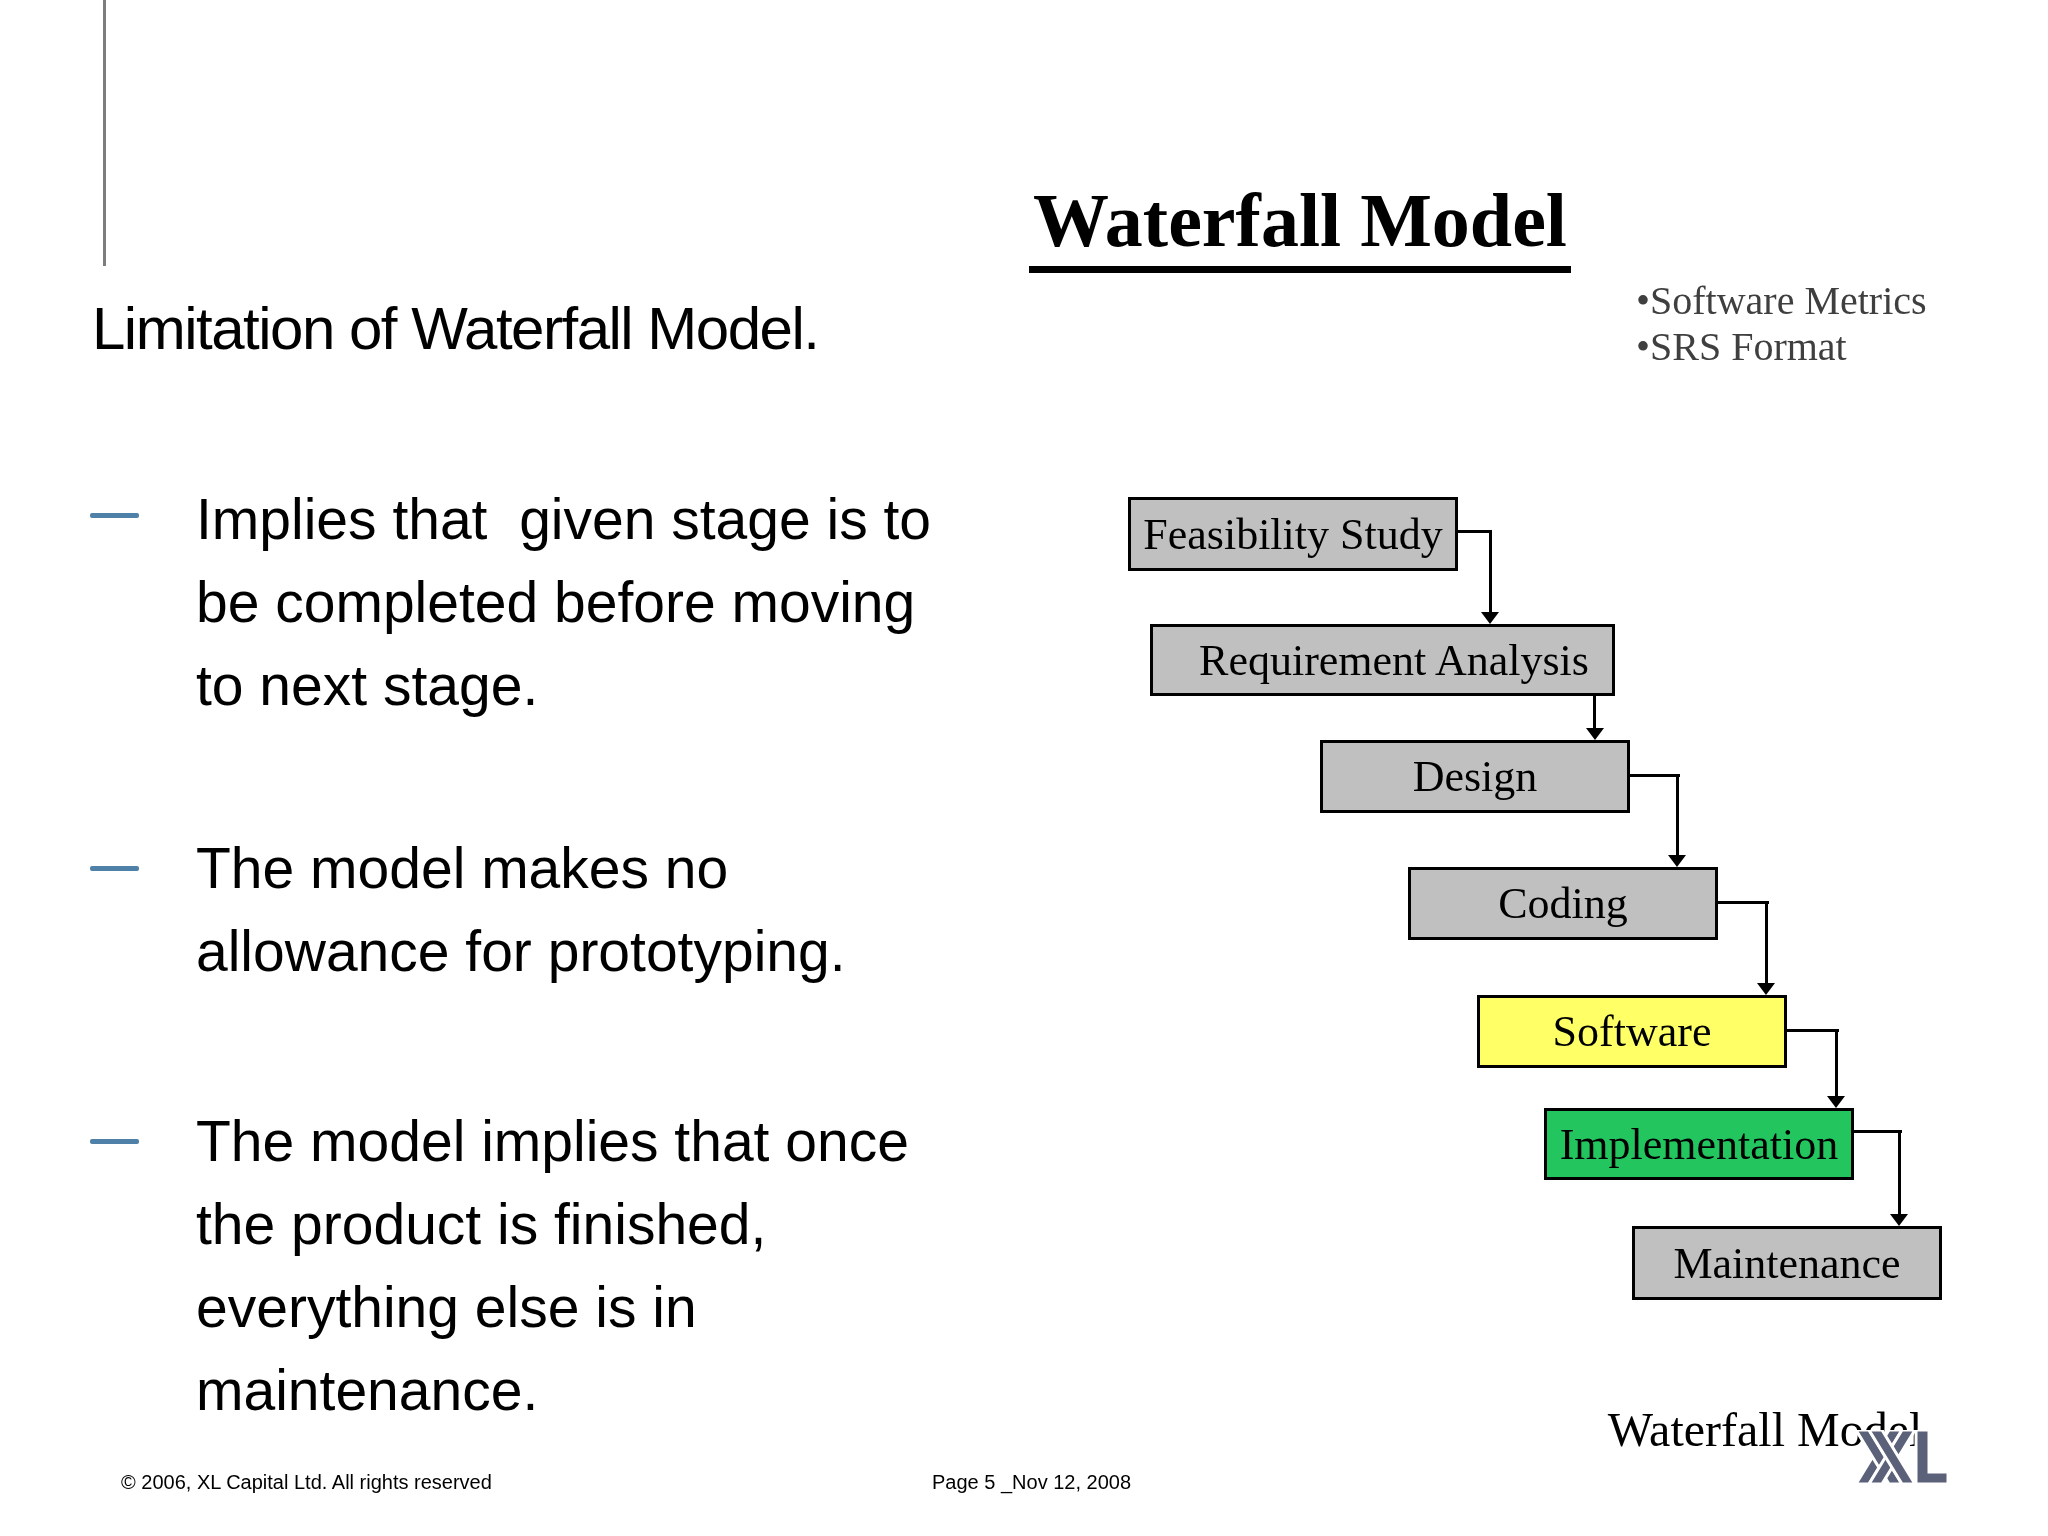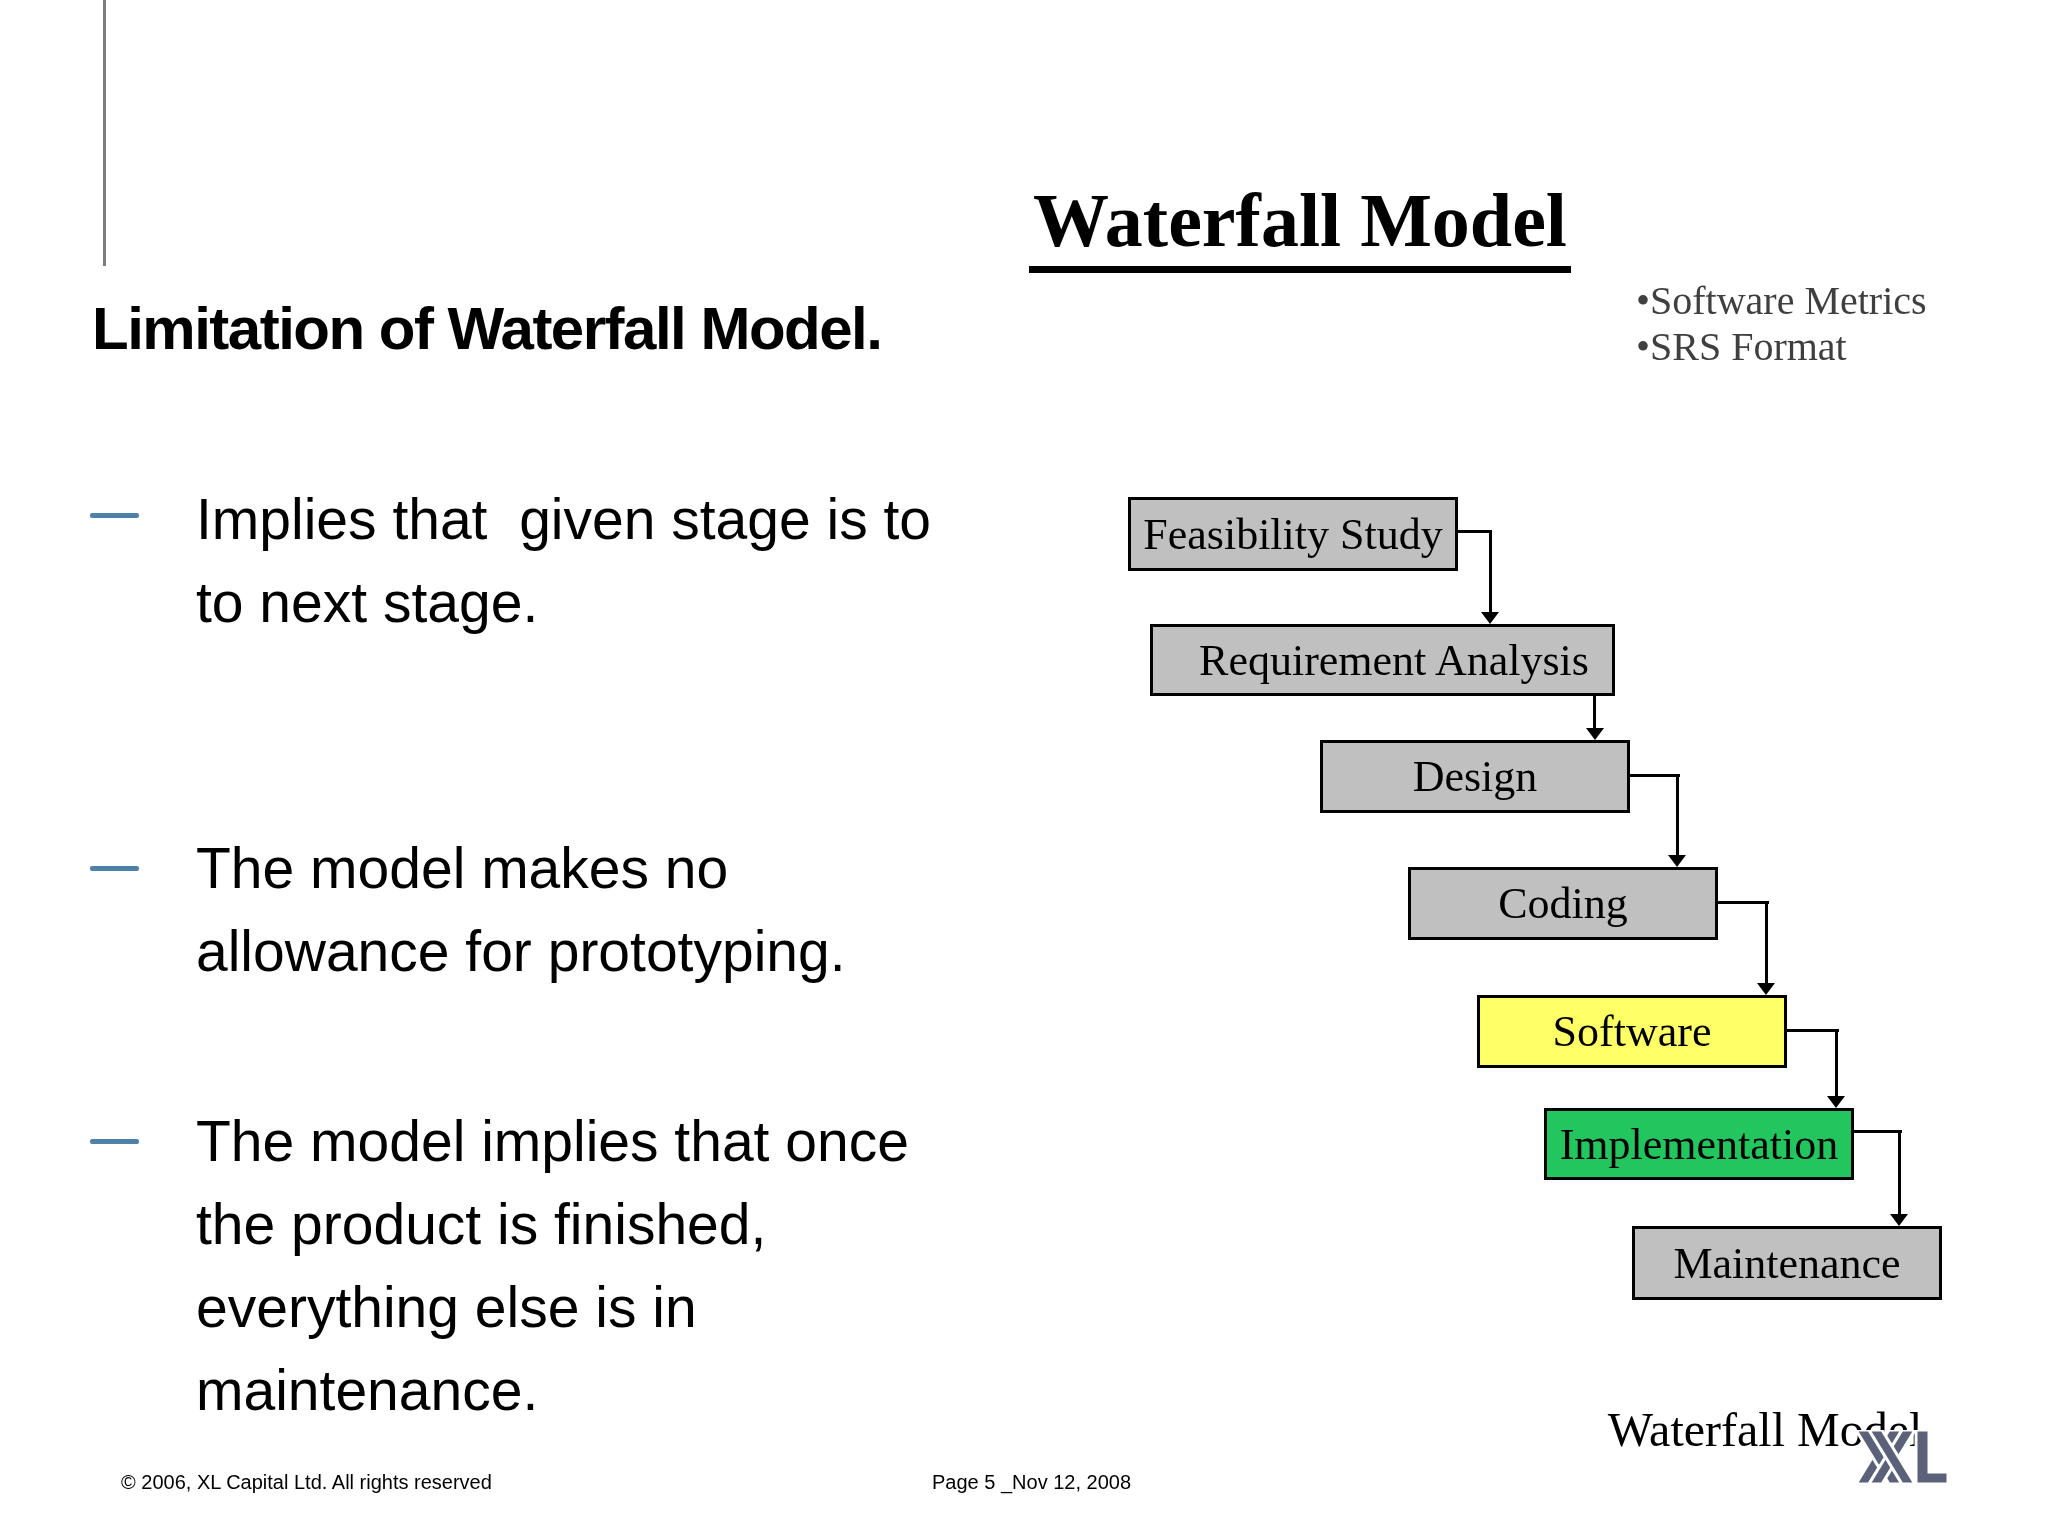--- a/index.html
+++ b/index.html
@@ -10,21 +10,21 @@
   .top-rule{left:103px;top:0;width:3px;height:266px;background:#7d7d7d;}
 
   .title-wrap{left:1000px;top:178px;width:600px;text-align:center;}
   .title-text{display:inline-block;font-family:"Liberation Serif",serif;font-weight:bold;
               font-size:76px;line-height:84px;letter-spacing:0px;
               border-bottom:7px solid #000;padding:0 4px 4px 4px;}
 
   .side-notes{left:1636px;top:278px;font-family:"Liberation Serif",serif;
               font-size:40px;line-height:46px;color:#3f3f3f;}
 
-  .heading{left:92px;top:296px;font-size:60px;font-weight:bold;letter-spacing:-1.5px;line-height:66px;text-align:center;}
+  .heading{left:92px;top:296px;font-size:60px;font-weight:normal;letter-spacing:-1.5px;line-height:66px;text-align:center;}
 
   .dash{width:49px;height:5px;border-radius:2px;}
   .bullet-text{left:196px;width:920px;font-size:57px;line-height:83px;}
   .bullet-line{white-space:pre;}
 
   .stage-box{display:flex;align-items:center;justify-content:center;
              border:3px solid #ec4899;box-sizing:border-box;
              font-family:"Liberation Serif",serif;font-size:44px;}
 
   .seg{background:#000;}
@@ -55,20 +55,21 @@
   </div>
 
   <div class="abs heading">Limitation of Waterfall Model.</div>
 
   <div class="abs dash" style="left: 90px; top: 513px; background: rgb(78, 128, 168);"></div>
   <div class="abs dash" style="left: 90px; top: 866px; background: rgb(78, 128, 168);"></div>
   <div class="abs dash" style="left: 90px; top: 1139px; background: rgb(78, 128, 168);"></div>
 
   <div class="abs bullet-text" style="top:478px;">
     <div class="bullet-line">Implies that  given stage is to</div>
+    <div class="bullet-line">be completed before moving</div>
     <div class="bullet-line">to next stage.</div>
   </div>
   <div class="abs bullet-text" style="top:827px;">
     <div class="bullet-line">The model makes no</div>
     <div class="bullet-line">allowance for prototyping.</div>
   </div>
   <div class="abs bullet-text" style="top:1100px;">
     <div class="bullet-line">The model implies that once</div>
     <div class="bullet-line">the product is finished,</div>
     <div class="bullet-line">everything else is in</div>

